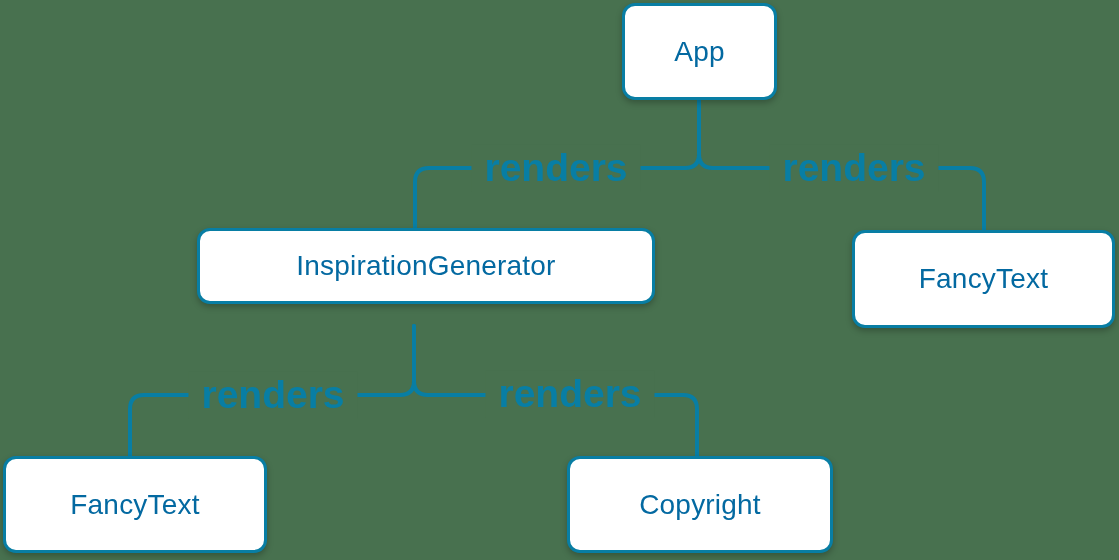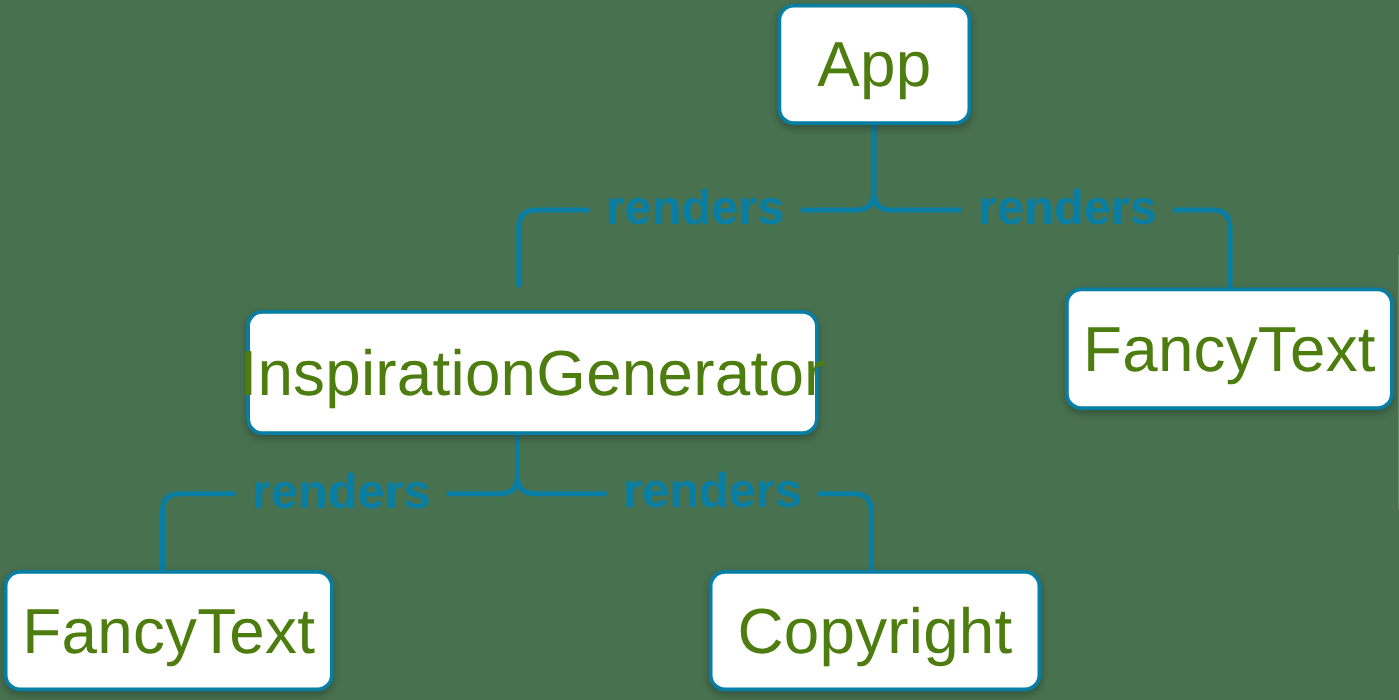--- a/index.html
+++ b/index.html
@@ -31,42 +31,42 @@
     box-sizing: border-box;
     background: #FFFFFF;
     border: 3px solid #087EA4;
     border-radius: 13px;
     box-shadow: 0 3px 6px rgba(0,0,0,0.25);
     display: flex;
     align-items: center;
     justify-content: center;
   }
   .node .node-label {
-    color: #4d7c0f;
-    font-size: 51px;
+    color: #0369a1;
+    font-size: 28px;
     font-weight: 500;
     letter-spacing: 0.2px;
     white-space: nowrap;
   }
 
   .edge-label {
     position: absolute;
     transform: translate(-50%, -50%);
     background: #48714F;
     color: #087EA4;
     font-size: 39px;
     font-weight: 700;
     padding: 2px 13px;
     white-space: nowrap;
     line-height: 1.1;
   }
 
   
   #node-app                  { left: 622px; top: 3px;   width: 155px; height: 97px; }
-  #node-inspiration-generator{ left: 197px; top: 228px; width: 458px; height: 100px; margin-top: 20px; }
+  #node-inspiration-generator{ left: 197px; top: 228px; width: 458px; height: 76px; }
   #node-fancy-text-right     { left: 852px; top: 230px; width: 263px; height: 98px; }
   #node-fancy-text-left      { left: 3px;   top: 456px; width: 264px; height: 97px; }
   #node-copyright            { left: 567px; top: 456px; width: 266px; height: 97px; }
 
   
   #edge-label-0 { left: 556px; top: 168px; }
   #edge-label-1 { left: 854px; top: 168px; }
   #edge-label-2 { left: 273px; top: 395px; }
   #edge-label-3 { left: 570px; top: 394px; }
 </style>

